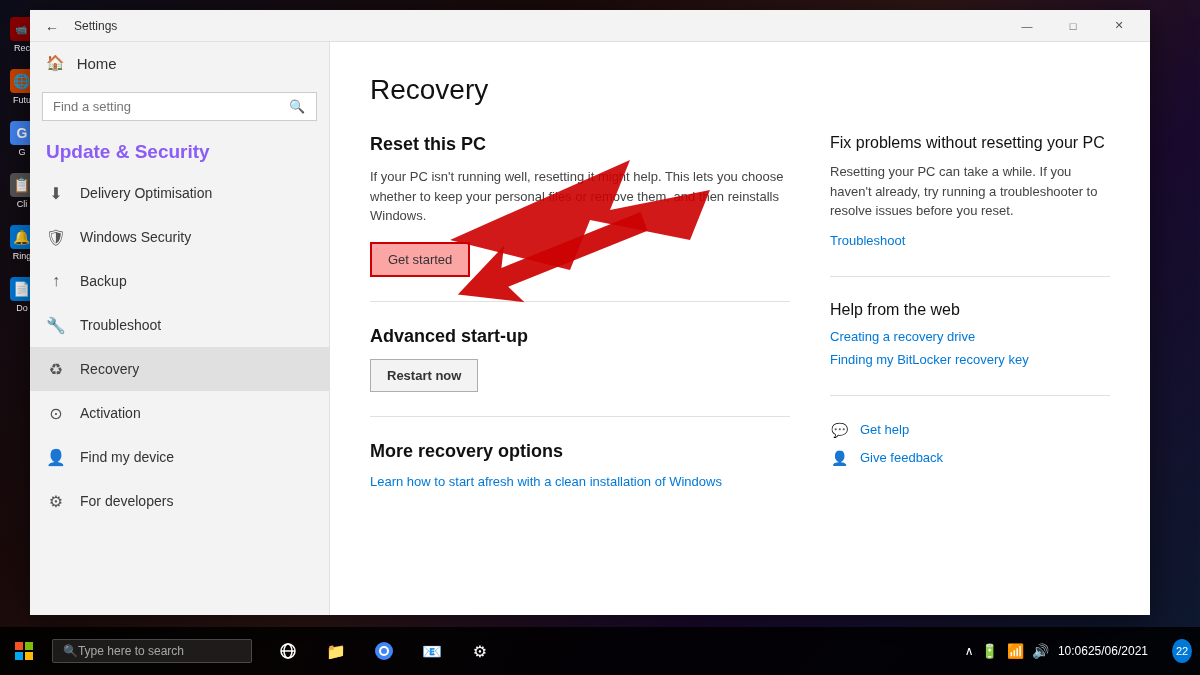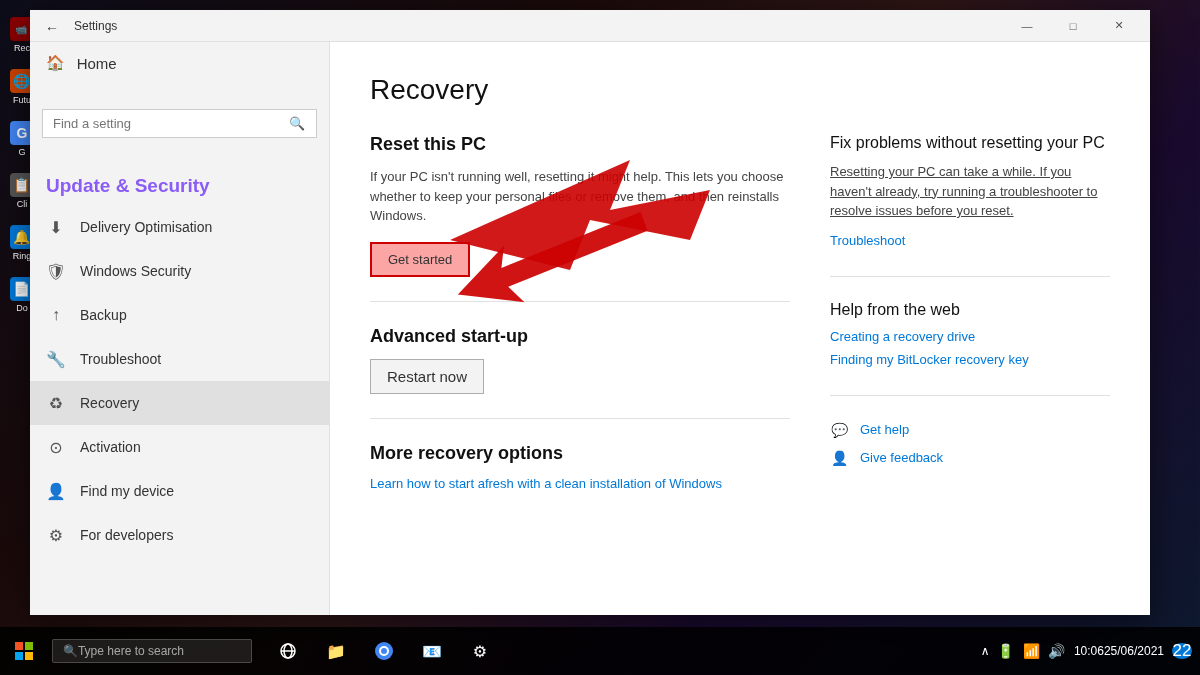--- a/index.html
+++ b/index.html
@@ -100,25 +100,26 @@
       align-items: flex-end;
       font-size: 12px;
       color: white;
     }
 
     .notification-badge {
       background: #0078d7;
       color: white;
       border-radius: 50%;
       width: 20px;
-      height: 16px;
-      display: flex;
-      align-items: center;
-      justify-content: center;
-      font-size: 17px;
+      height: 24px;
+      display: flex;
+      align-items: center;
+      justify-content: center;
+      font-size: 11px;
+      margin-left: 16px;
     }
 
     
     .desktop-icons {
       position: absolute;
       left: 4px;
       top: 0;
       width: 40px;
       height: 600px;
       display: flex;
@@ -229,21 +230,21 @@
       display: flex;
       align-items: center;
       padding: 12px 16px;
       cursor: pointer;
       font-size: 15px;
       color: #333;
       gap: 12px;
     }
 
     .sidebar-search {
-      margin: 25px 12px;
+      margin: 8px 12px;
       display: flex;
       align-items: center;
       background: white;
       border: 1px solid #ccc;
       padding: 6px 10px;
       gap: 8px;
     }
 
     .sidebar-search input {
       border: none;
@@ -322,23 +323,24 @@
       color: #444;
       line-height: 1.5;
       margin-bottom: 16px;
     }
 
     .btn-default {
       padding: 8px 16px;
       background: #f3f3f3;
       border: 1px solid #adadad;
       color: #333;
-      font-size: 15px;
+      font-size: 13px;
       cursor: pointer;
       display: inline-block;
+      font-weight: bold;
     }
 
     .btn-highlighted {
       padding: 8px 16px;
       background: #fca5a5;
       border: 2px solid #cc0000;
       color: #333;
       font-size: 13px;
       cursor: pointer;
       display: inline-block;
@@ -364,21 +366,20 @@
       font-weight: 400;
       color: #111;
       margin-bottom: 10px;
     }
 
     .right-desc {
       font-size: 13px;
       color: #444;
       line-height: 1.5;
       margin-bottom: 12px;
-      text-decoration: underline;
     }
 
     .right-section {
       margin-bottom: 28px;
     }
 
     .help-item {
       display: flex;
       align-items: center;
       gap: 10px;

